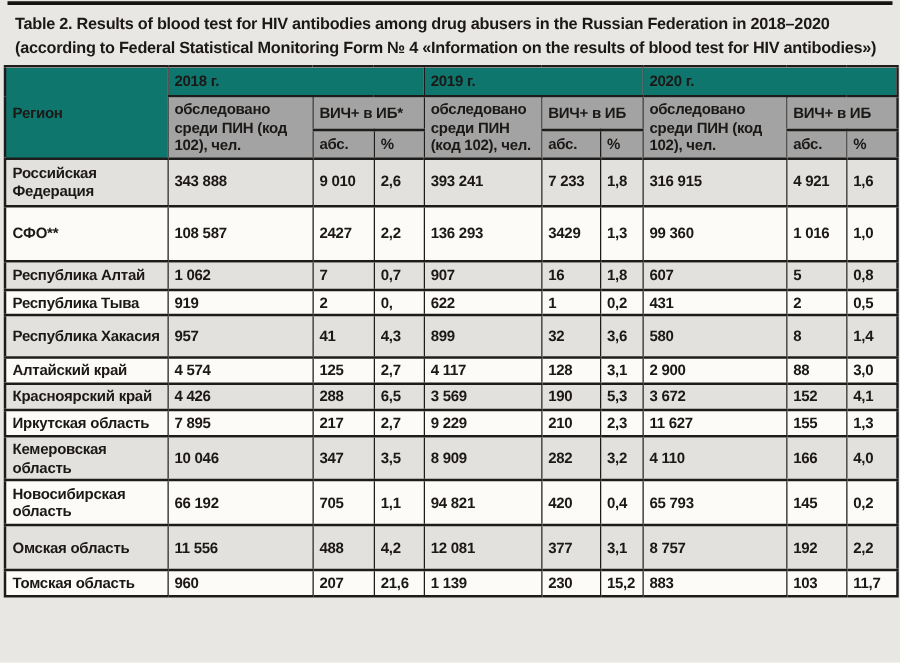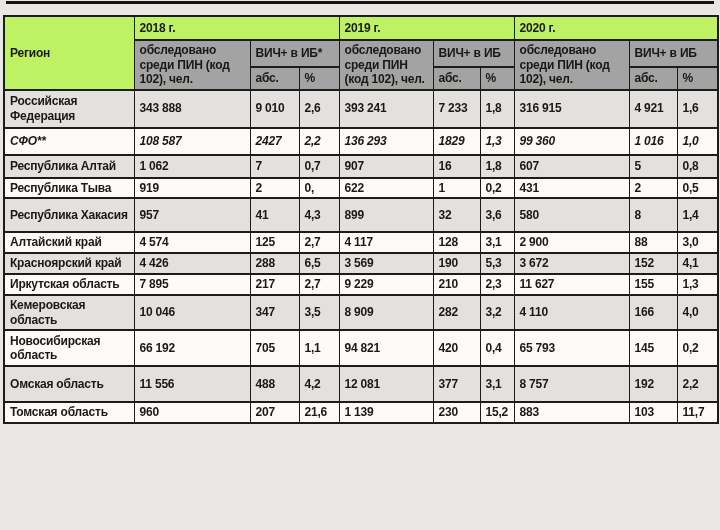--- a/index.html
+++ b/index.html
@@ -40,47 +40,48 @@
     border-width: 2px 1px;           
     vertical-align: middle;
     text-align: left;
     padding: 2px 3px 2px 5px;
     line-height: 14.5px;
     font-weight: 700;
     overflow: hidden;
   }
   .data-table { border: 2px solid #1e1c1a; }
   thead th.sub { background: #e2e1dd; }
-  thead th { background: #bef264; }
+  thead th { background: #0f766e; }
   thead th.sub.tested, thead th.sub.hiv, thead th.sub.mini { background: #a3a3a3; }
   thead tr.r-year { height: 24px; }
   thead tr.r-sub  { height: 26px; }
   thead tr.r-abs  { height: 22px; }
   tbody tr { background: #fcfbf8; padding-left: 25px; }
   tbody tr.shaded { background: #e2e1dd; }
   tbody tr:nth-child(1)  { height: 38px; }
-  tbody tr:nth-child(2)  { height: 27px; font-style: italic; }
+  tbody tr:nth-child(2)  { height: 44px; }
   tbody tr:nth-child(3)  { height: 23px; }
   tbody tr:nth-child(4)  { height: 20px; }
   tbody tr:nth-child(5)  { height: 34px; }
   tbody tr:nth-child(6)  { height: 21px; }
   tbody tr:nth-child(7)  { height: 21px; }
   tbody tr:nth-child(8)  { height: 21px; }
   tbody tr:nth-child(9)  { height: 34px; margin-left: 28px; }
   tbody tr:nth-child(10) { height: 36px; }
   tbody tr:nth-child(11) { height: 36px; }
   tbody tr:nth-child(12) { height: 21px; }
 </style>
 </head>
 <body>
 
 <div class="page">
   <div class="top-rule"></div>
 
   <div class="titles">
+    <p class="title">Table 2. Results of blood test for HIV antibodies among drug abusers in the Russian Federation in 2018–2020 (according to Federal Statistical Monitoring Form № 4 «Information on the results of blood test for HIV antibodies»)</p>
   </div>
 
   <table class="data-table">
     <colgroup>
       <col style="width:130px">
         <col style="width:116px">
         <col style="width:49px">
         <col style="width:40px">
       <col style="width:94px">
         <col style="width:47px">
@@ -125,21 +126,21 @@
     <td>316 915</td>
     <td>4 921</td>
     <td>1,6</td>
   </tr>
         <tr>
     <td class="region">СФО**</td>
     <td>108 587</td>
     <td>2427</td>
     <td>2,2</td>
     <td>136 293</td>
-    <td>1829</td>
+    <td>3429</td>
     <td>1,3</td>
     <td>99 360</td>
     <td>1 016</td>
     <td>1,0</td>
   </tr>
         <tr class="shaded">
     <td class="region">Республика Алтай</td>
     <td>1 062</td>
     <td>7</td>
     <td>0,7</td>

